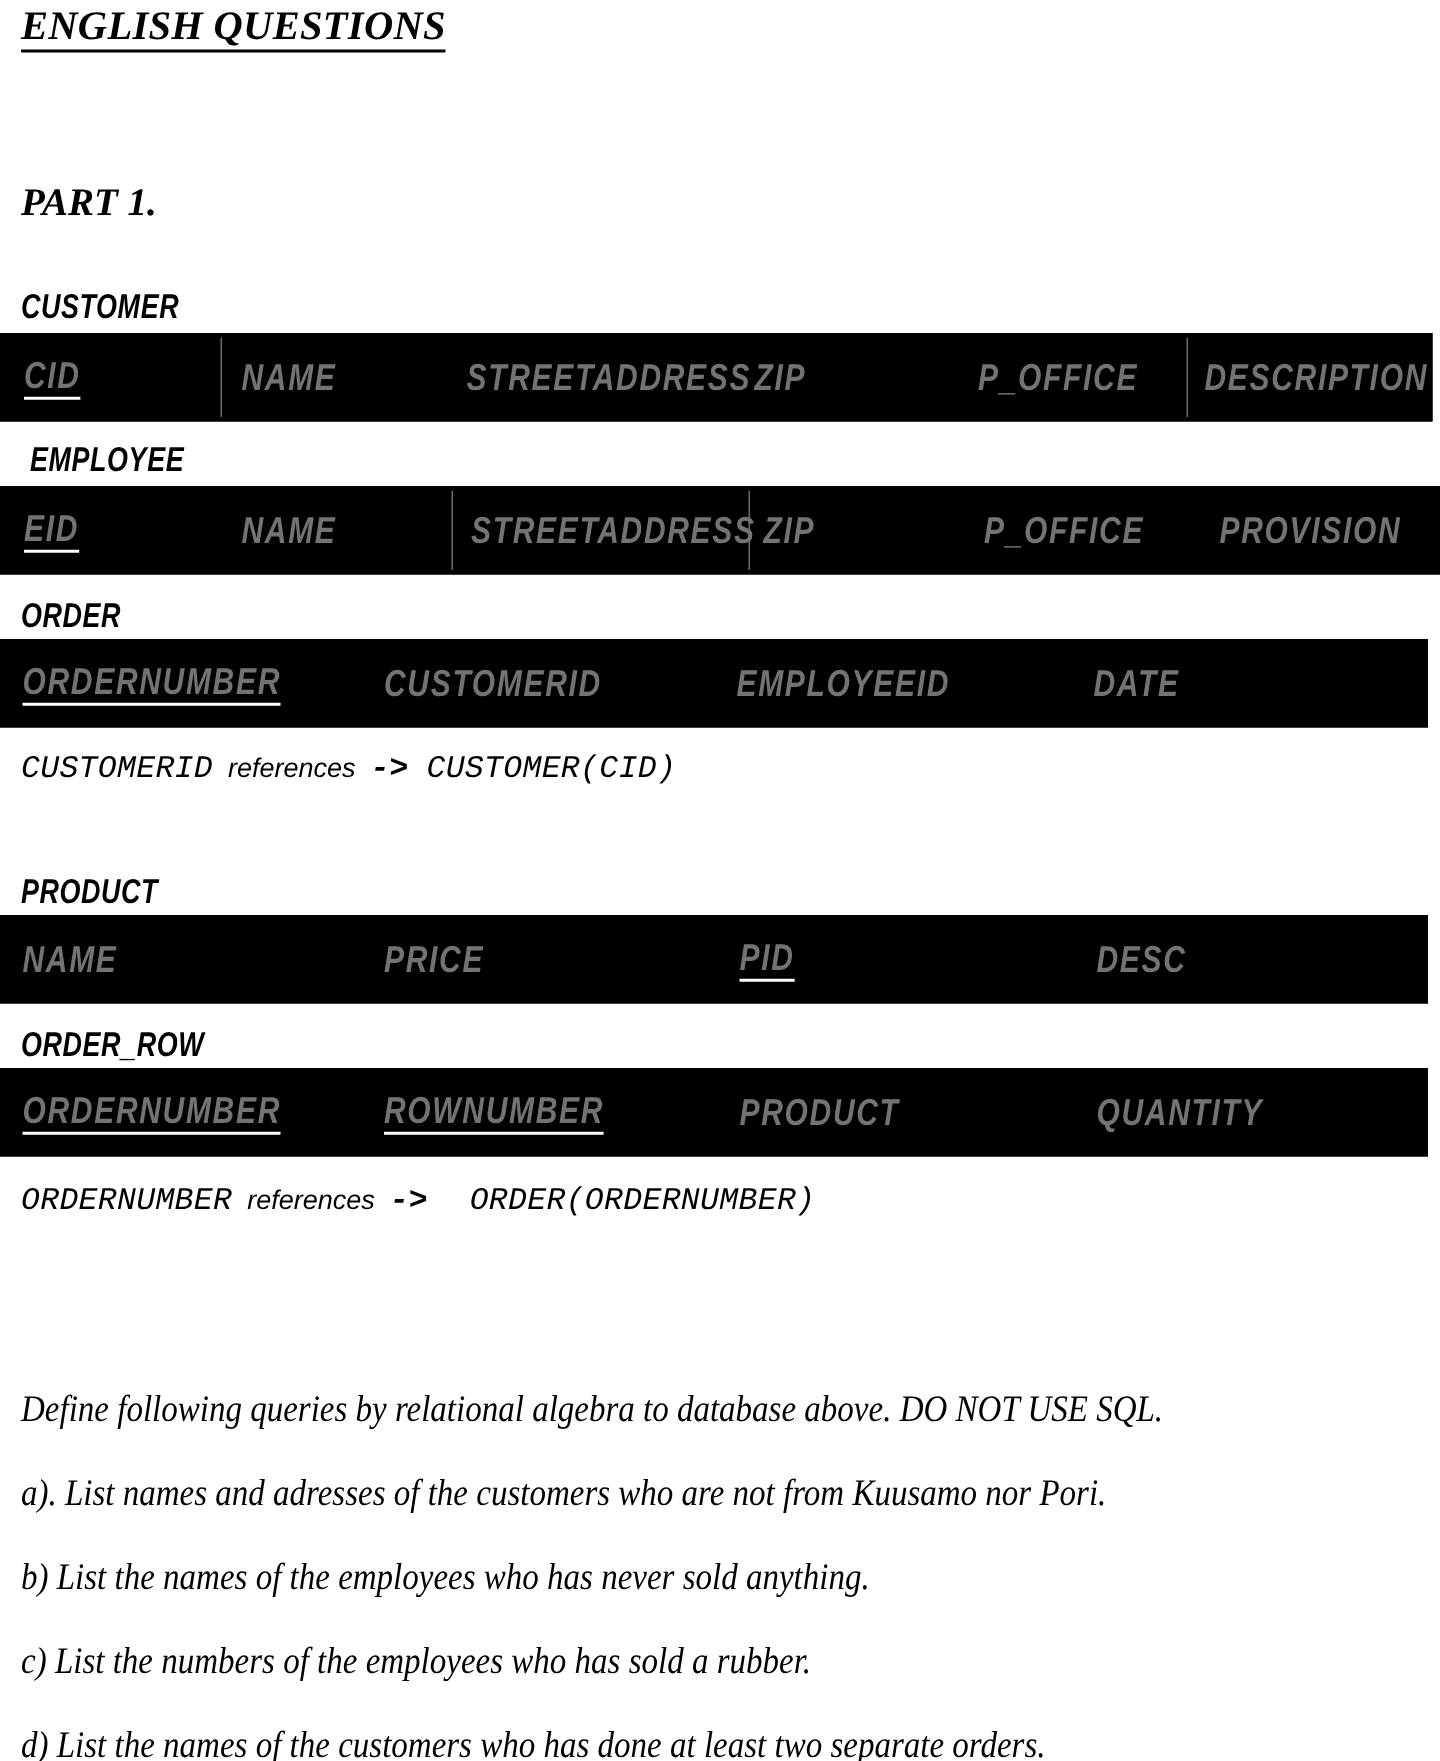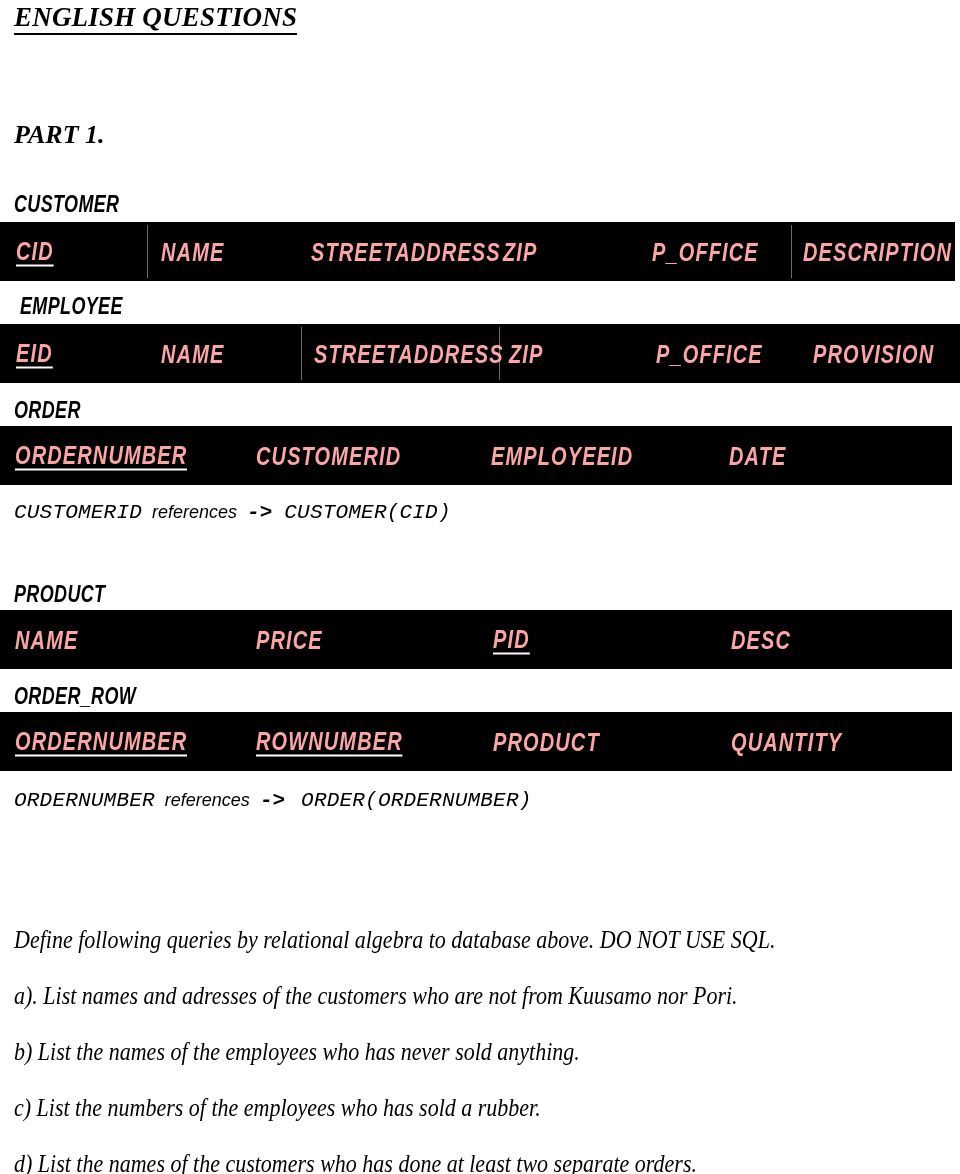--- a/index.html
+++ b/index.html
@@ -69,21 +69,21 @@
   .tbl-bar {
     position: absolute;
     background: #000000;
     box-sizing: border-box;
     border: 1px solid #000;
   }
   .tbl-bar .cell {
     position: absolute;
     top: 50%;
     transform: translateY(-50%);
-    color: #fca5a5;
+    color: #737373;
     font-family: "Liberation Sans Narrow", "Liberation Sans", sans-serif;
     font-weight: bold;
     font-size: 25px;
     line-height: 26px;
     letter-spacing: 1.4px;
     white-space: nowrap;
   }
   .tbl-bar .cell > span {
     display: inline-block;
     transform: scaleX(0.8);
@@ -201,21 +201,21 @@
     <div class="cell pk" style="left:14px;"><span>ORDERNUMBER</span></div>
     <div class="cell pk" style="left:255px;"><span>ROWNUMBER</span></div>
     <div class="cell" style="left:492px;"><span>PRODUCT</span></div>
     <div class="cell" style="left:730px;"><span>QUANTITY</span></div>
   </div>
 
   <div class="ref-line" style="left:14px; top:787px;">
     <span class="mono">ORDERNUMBER</span>
     <span class="kw" style="margin:0 6px;">references</span>
     <span class="arrow">-&gt;</span>
-    <span class="mono" style="margin-left:12px;">ORDER(ORDERNUMBER)</span>
+    <span class="mono" style="margin-left:24px;">ORDER(ORDERNUMBER)</span>
   </div>
 
 
   <div class="q-text" style="top:926px;">Define following queries by relational algebra to database above. DO NOT USE SQL.</div>
   <div class="q-text" style="top:982px;">a).  List names and adresses of the customers who are not from Kuusamo nor Pori.</div>
   <div class="q-text" style="top:1038px;">b)  List the names of the employees who has never sold anything.</div>
   <div class="q-text" style="top:1094px;">c) List the numbers of the employees who has sold a rubber.</div>
   <div class="q-text" style="top:1150px;">d) List the names of the customers who has done at least two separate orders.</div>
 
 </div>

